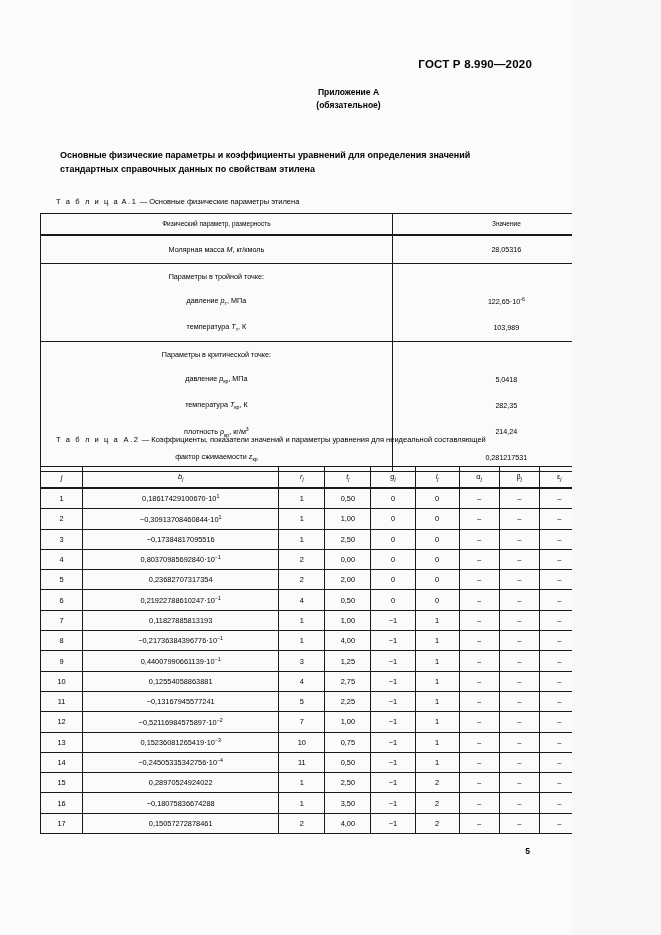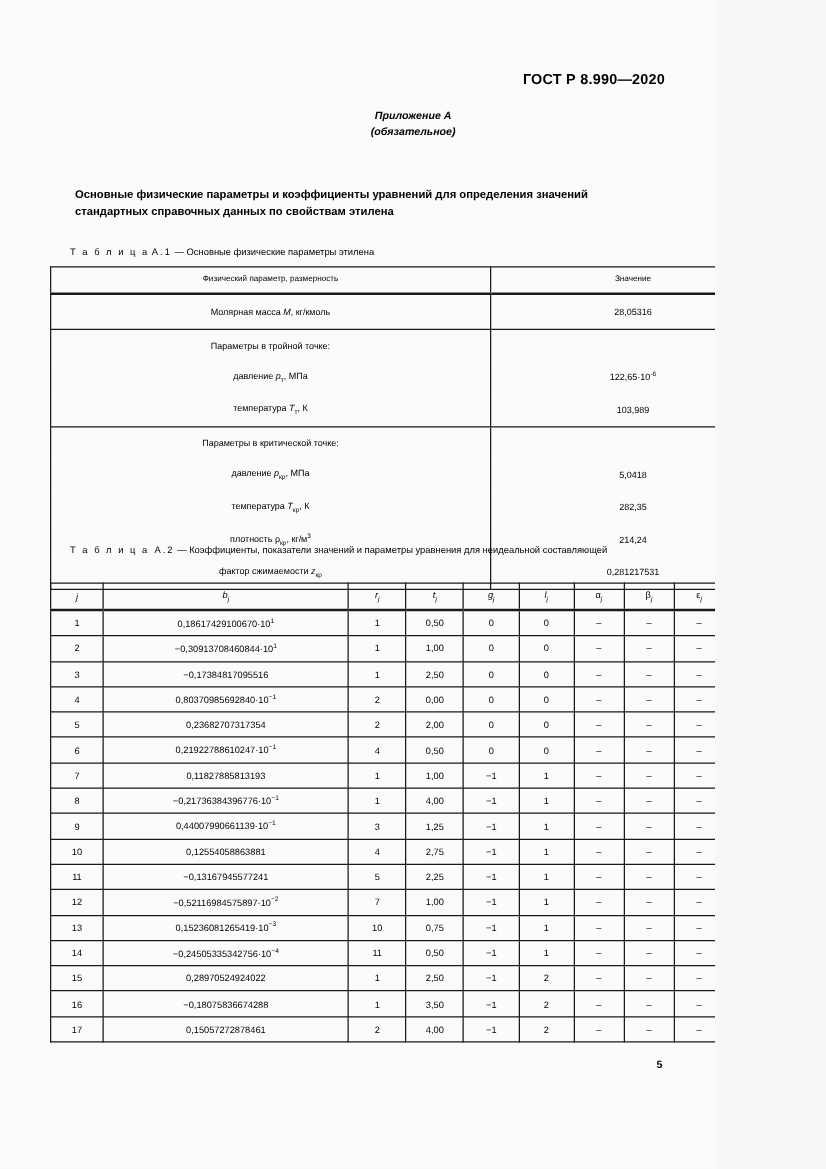--- a/index.html
+++ b/index.html
@@ -32,28 +32,27 @@
     right: 40px;
     top: 58px;
     font-size: 11.5px;
     font-weight: bold;
     letter-spacing: 0.2px;
     white-space: nowrap;
   }
 
   .appendix-block {
     position: absolute;
-    left: 0;
+    left: 18px;
     top: 86px;
     width: 581px;
     text-align: center;
     font-size: 8.5px;
     font-weight: bold;
     line-height: 13px;
-    font-style: italic;
   }
 
   .main-title {
     position: absolute;
     left: 20px;
     top: 148px;
     width: 541px;
     text-align: left;
     font-size: 9px;
     font-weight: bold;

